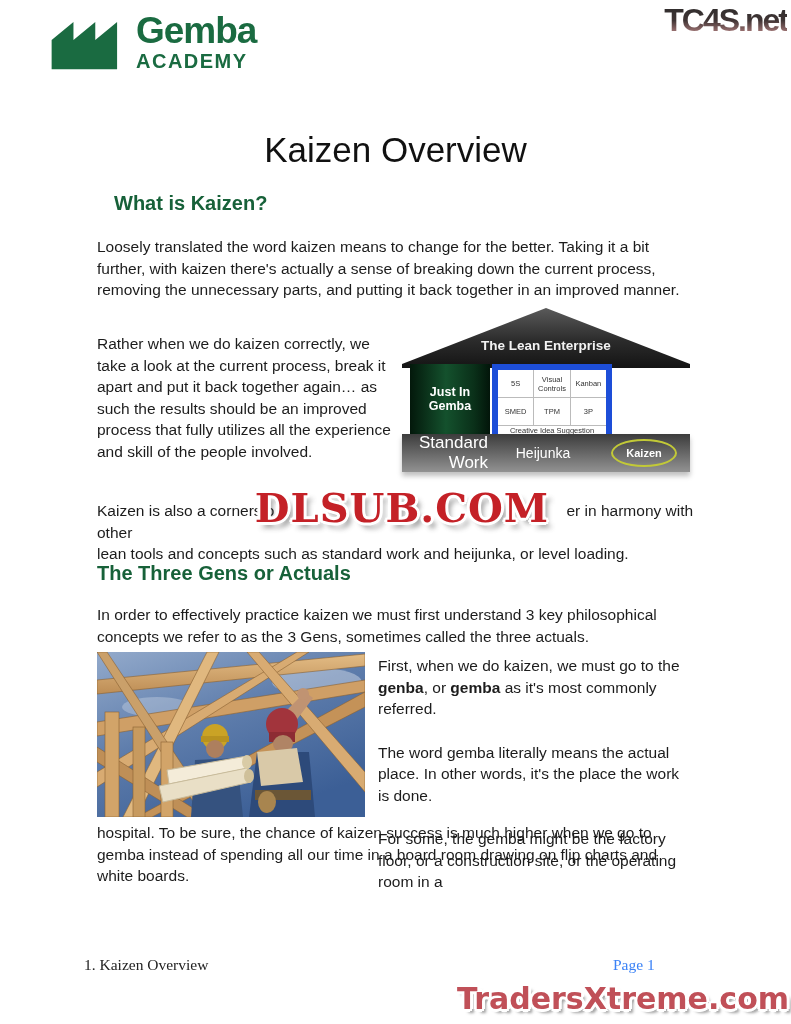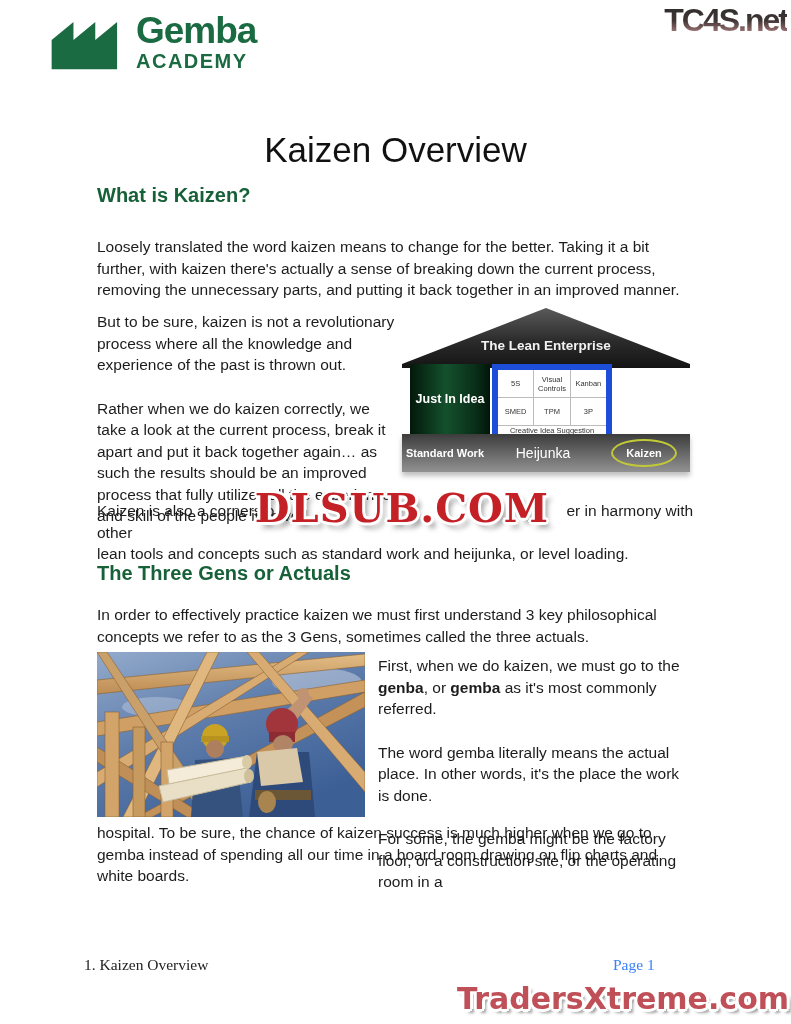--- a/index.html
+++ b/index.html
@@ -41,21 +41,21 @@
     border:6px solid #1d4ed8;display:flex;flex-direction:column;font-size:7.5px;color:#333;}
   .hg-row{display:flex;flex:1;}
   .hg-cell{flex:1;border-right:1px solid #bbb;border-bottom:1px solid #bbb;
     display:flex;align-items:center;justify-content:center;text-align:center;padding:1px;}
   .hg-cell:last-child{border-right:none;}
   .hg-footer{height:18px;display:flex;align-items:center;justify-content:center;text-align:center;}
   .house-base{position:absolute;left:2px;top:128px;right:2px;height:38px;
     background:linear-gradient(180deg,#3c3c3c,#929292);
     box-shadow:0 4px 5px rgba(0,0,0,0.25);
     display:flex;align-items:center;color:#fff;}
-  .base-std{width:86px;text-align:center;font-weight:bold;font-size:11px;line-height:1.15;}
+  .base-std{width:86px;text-align:right;font-weight:normal;font-size:17px;line-height:1.15;}
   .base-heij{flex:1;text-align:center;font-size:14px;}
   .base-kaizen{width:92px;display:flex;justify-content:center;}
   .kaizen-oval{border:2px solid #c2c937;border-radius:50%;padding:6px 13px;
     font-weight:bold;font-size:11px;}
   
   .wm-mid{
     position:absolute;left:252px;top:484px;width:300px;text-align:center;z-index:5;
     font-family:"DejaVu Serif",serif;font-weight:bold;font-size:40px;letter-spacing:1px;
     color:#c42127;
     text-shadow:
@@ -91,41 +91,40 @@
     </svg>
     <div class="logo-text">
       <div class="logo-name">Gemba</div>
       <div class="logo-sub">ACADEMY</div>
     </div>
   </div>
   <div class="wm-top">TC4S.net</div>
 
   <div class="title">Kaizen Overview</div>
 
-  <div class="h2" style="top:184px;">What is Kaizen?</div>
+  <div class="h2" style="top:192px;margin-left:17px;">What is Kaizen?</div>
   <div class="p abs" style="left:97px;top:236px;width:600px;">Loosely translated the word kaizen means to change for the better.  Taking it a bit further, with kaizen there's actually a sense of breaking down the current process, removing the unnecessary parts, and putting it back together in an improved manner.</div>
 
   <div class="col-left" style="top:311px;">
-    <div class="p">But to be sure, kaizen is not a revolutionary process where all the knowledge and experience of the past is thrown out.</div>
     <div class="p" style="margin-top:22px;">Rather when we do kaizen correctly, we take a look at the current process, break it apart and put it back together again… as such the results should be an improved process that fully utilizes all the experience and skill of the people involved.</div>
   </div>
 
   <div class="house">
     <svg class="house-roof" viewBox="0 0 292 62" preserveAspectRatio="none">
       <defs>
         <linearGradient id="roofG" x1="0" y1="0" x2="0" y2="1">
           <stop offset="0" stop-color="#5a5a5a"></stop>
             <stop offset="0.55" stop-color="#2b2b2b"></stop>
             <stop offset="1" stop-color="#141414"></stop>
         </linearGradient>
       </defs>
       <polygon points="146,2 290,58 290,62 2,62 2,58" fill="url(#roofG)"></polygon>
     </svg>
     <div class="house-roof-label">The Lean Enterprise</div>
-    <div class="pillar left">Just In Idea</div>
+    <div class="pillar left">Just In Gemba</div>
     <div class="house-grid">
       <div class="hg-row">
         <div class="hg-cell">5S</div>
         <div class="hg-cell">Visual Controls</div>
         <div class="hg-cell">Kanban</div>
       </div>
       <div class="hg-row">
         <div class="hg-cell">SMED</div>
         <div class="hg-cell">TPM</div>
         <div class="hg-cell">3P</div>

